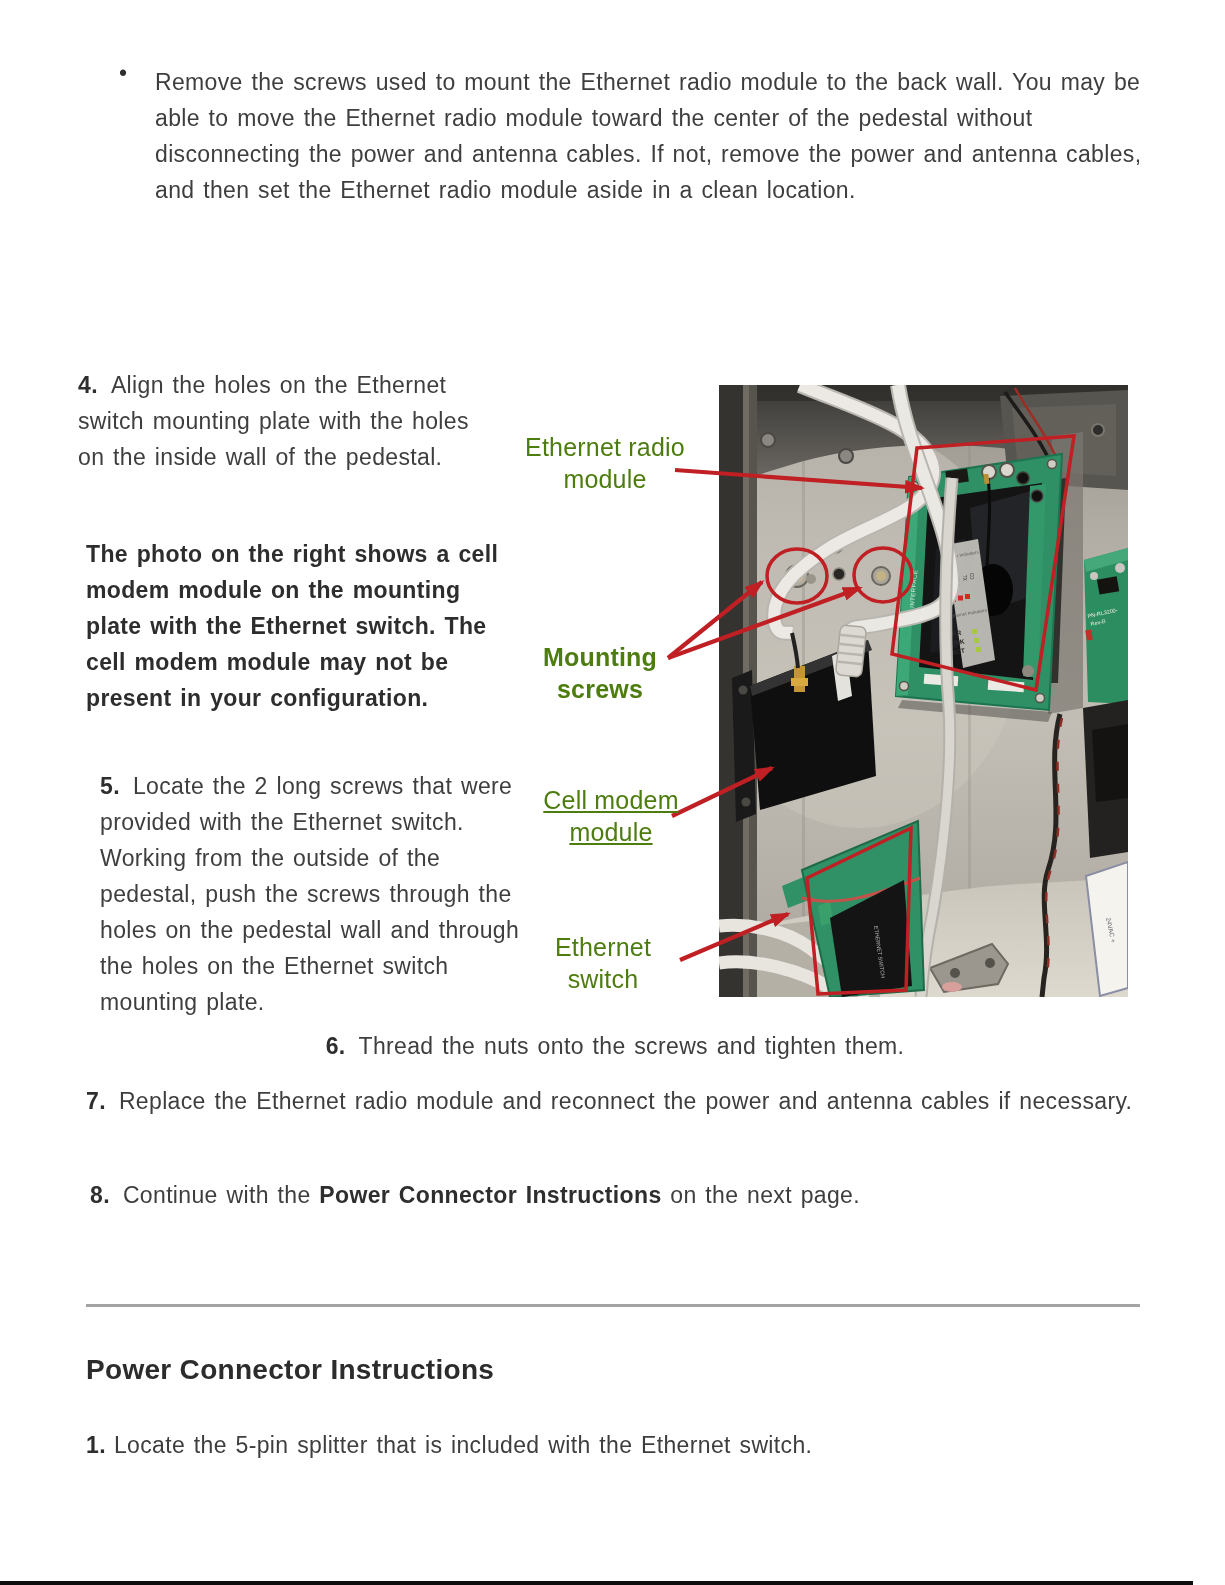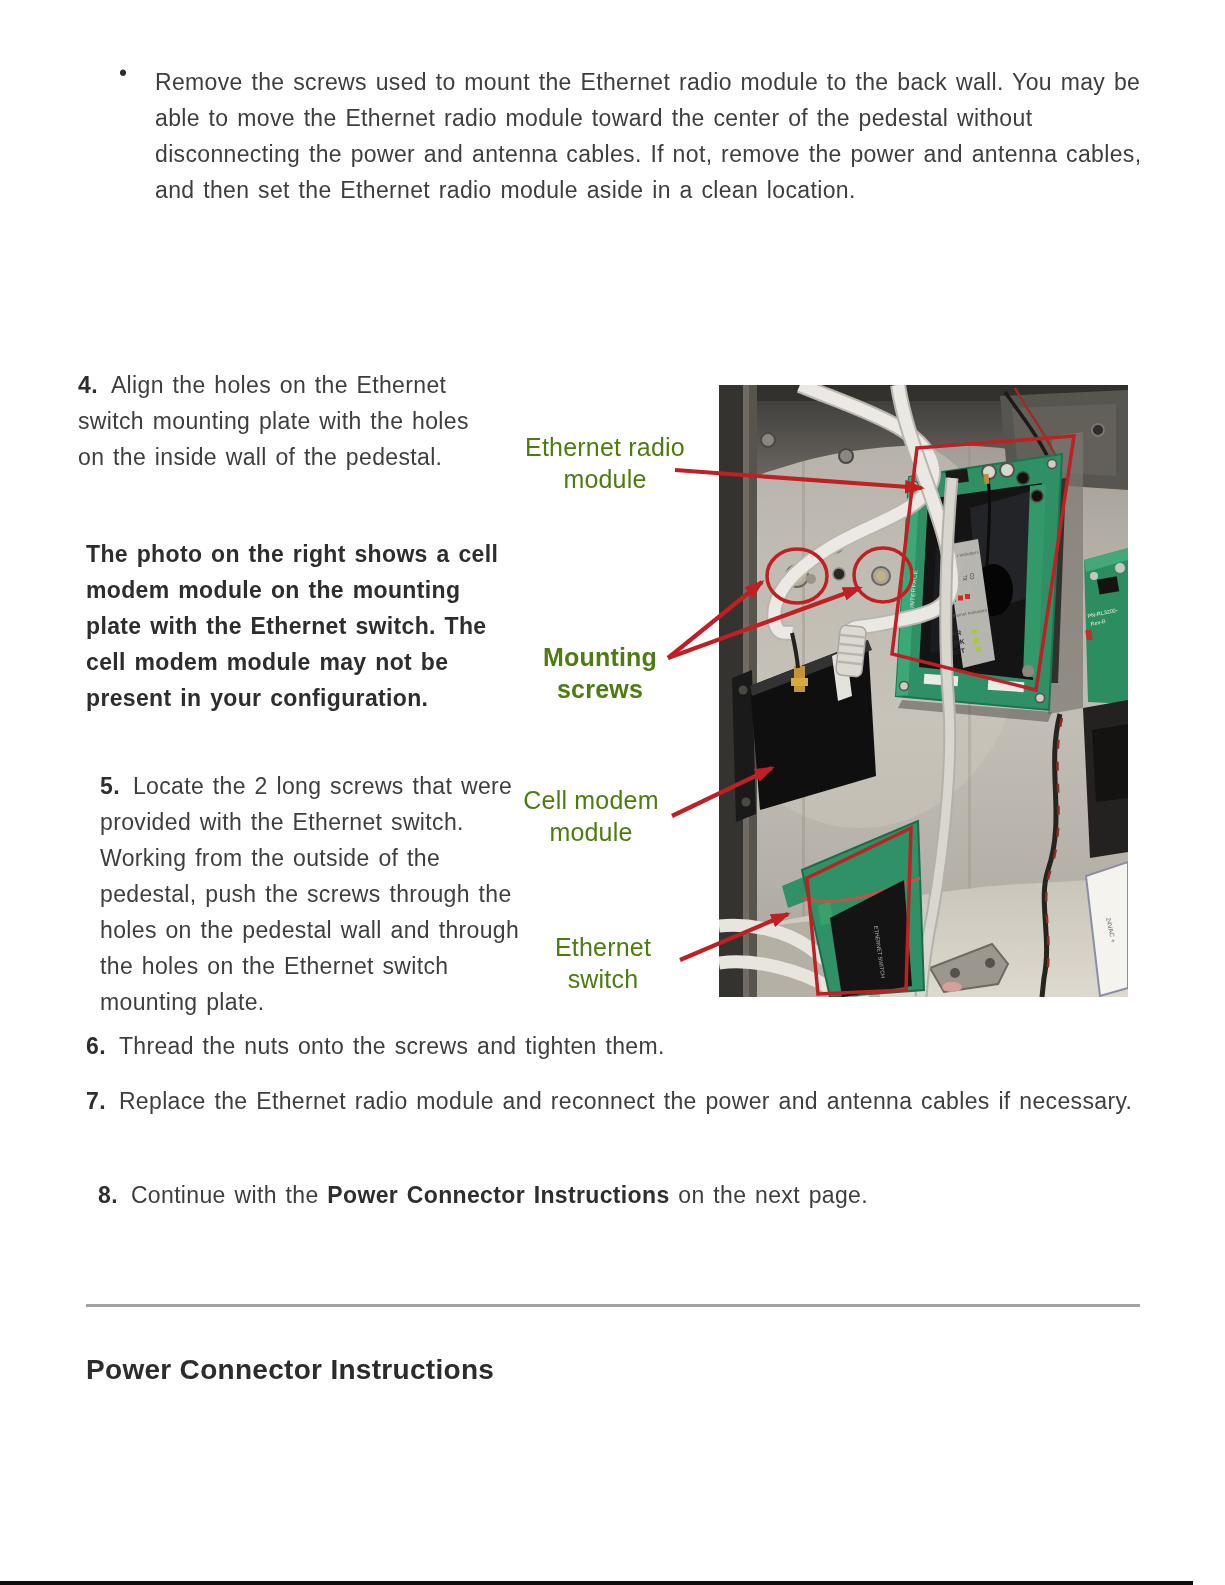--- a/index.html
+++ b/index.html
@@ -204,35 +204,38 @@
       <line x1="175" y1="92" x2="422" y2="110" stroke-width="4.2" marker-end="url(#arrow)"></line>
       <line x1="168" y1="280" x2="262" y2="204" stroke-width="4.2" marker-end="url(#arrow)"></line>
       <line x1="168" y1="280" x2="360" y2="210" stroke-width="4.2" marker-end="url(#arrow)"></line>
       <line x1="172" y1="438" x2="272" y2="390" stroke-width="4.2" marker-end="url(#arrow)"></line>
       <line x1="180" y1="582" x2="288" y2="536" stroke-width="4.2" marker-end="url(#arrow)"></line>
     </g>
   </svg>
 
   <div class="fig-label" style="left:500px;top:431px;width:210px;">Ethernet radio module</div>
   <div class="fig-label" style="left:515px;top:641px;width:170px;font-weight:bold;">Mounting screws</div>
-  <div class="fig-label" style="left:496px;top:784px;width:190px;">Cell modem module</div>
+  <div class="fig-label" style="left:516px;top:784px;width:190px;text-decoration:underline;">Cell modem module</div>
   <div class="fig-label" style="left:518px;top:931px;width:170px;">Ethernet switch</div>
 
-  <p class="body-text" style="left:86px;top:1028px;width:1058px;margin:0;">
+  <p class="body-text" style="left:86px;top:1028px;width:1058px;margin:0;text-align:center;">
     <b class="num">6.</b><span>Thread the nuts onto the screws and tighten them.</span>
   </p>
 
   <p class="body-text" style="left:86px;top:1083px;width:1058px;margin:0;">
     <b class="num">7.</b><span>Replace the Ethernet radio module and reconnect the power and antenna cables if necessary.</span>
   </p>
 
-  <p class="body-text" style="left:98px;top:1177px;width:1058px;margin:0;">
+  <p class="body-text" style="left:90px;top:1177px;width:1058px;margin:0;">
     <b class="num">8.</b><span>Continue with the </span><b>Power Connector Instructions</b><span> on the next page.</span>
   </p>
 
   <div id="divider"></div>
 
   <h1 id="section-title" style="margin:0;">Power Connector Instructions</h1>
 
+  <p class="body-text" style="left:86px;top:1427px;width:1058px;margin:0;">
+    <b class="num-sm">1.</b><span>Locate the 5-pin splitter that is included with the Ethernet switch.</span>
+  </p>
 
   <div id="footer-bar"></div>
 
 </div>
 
 </body></html>

